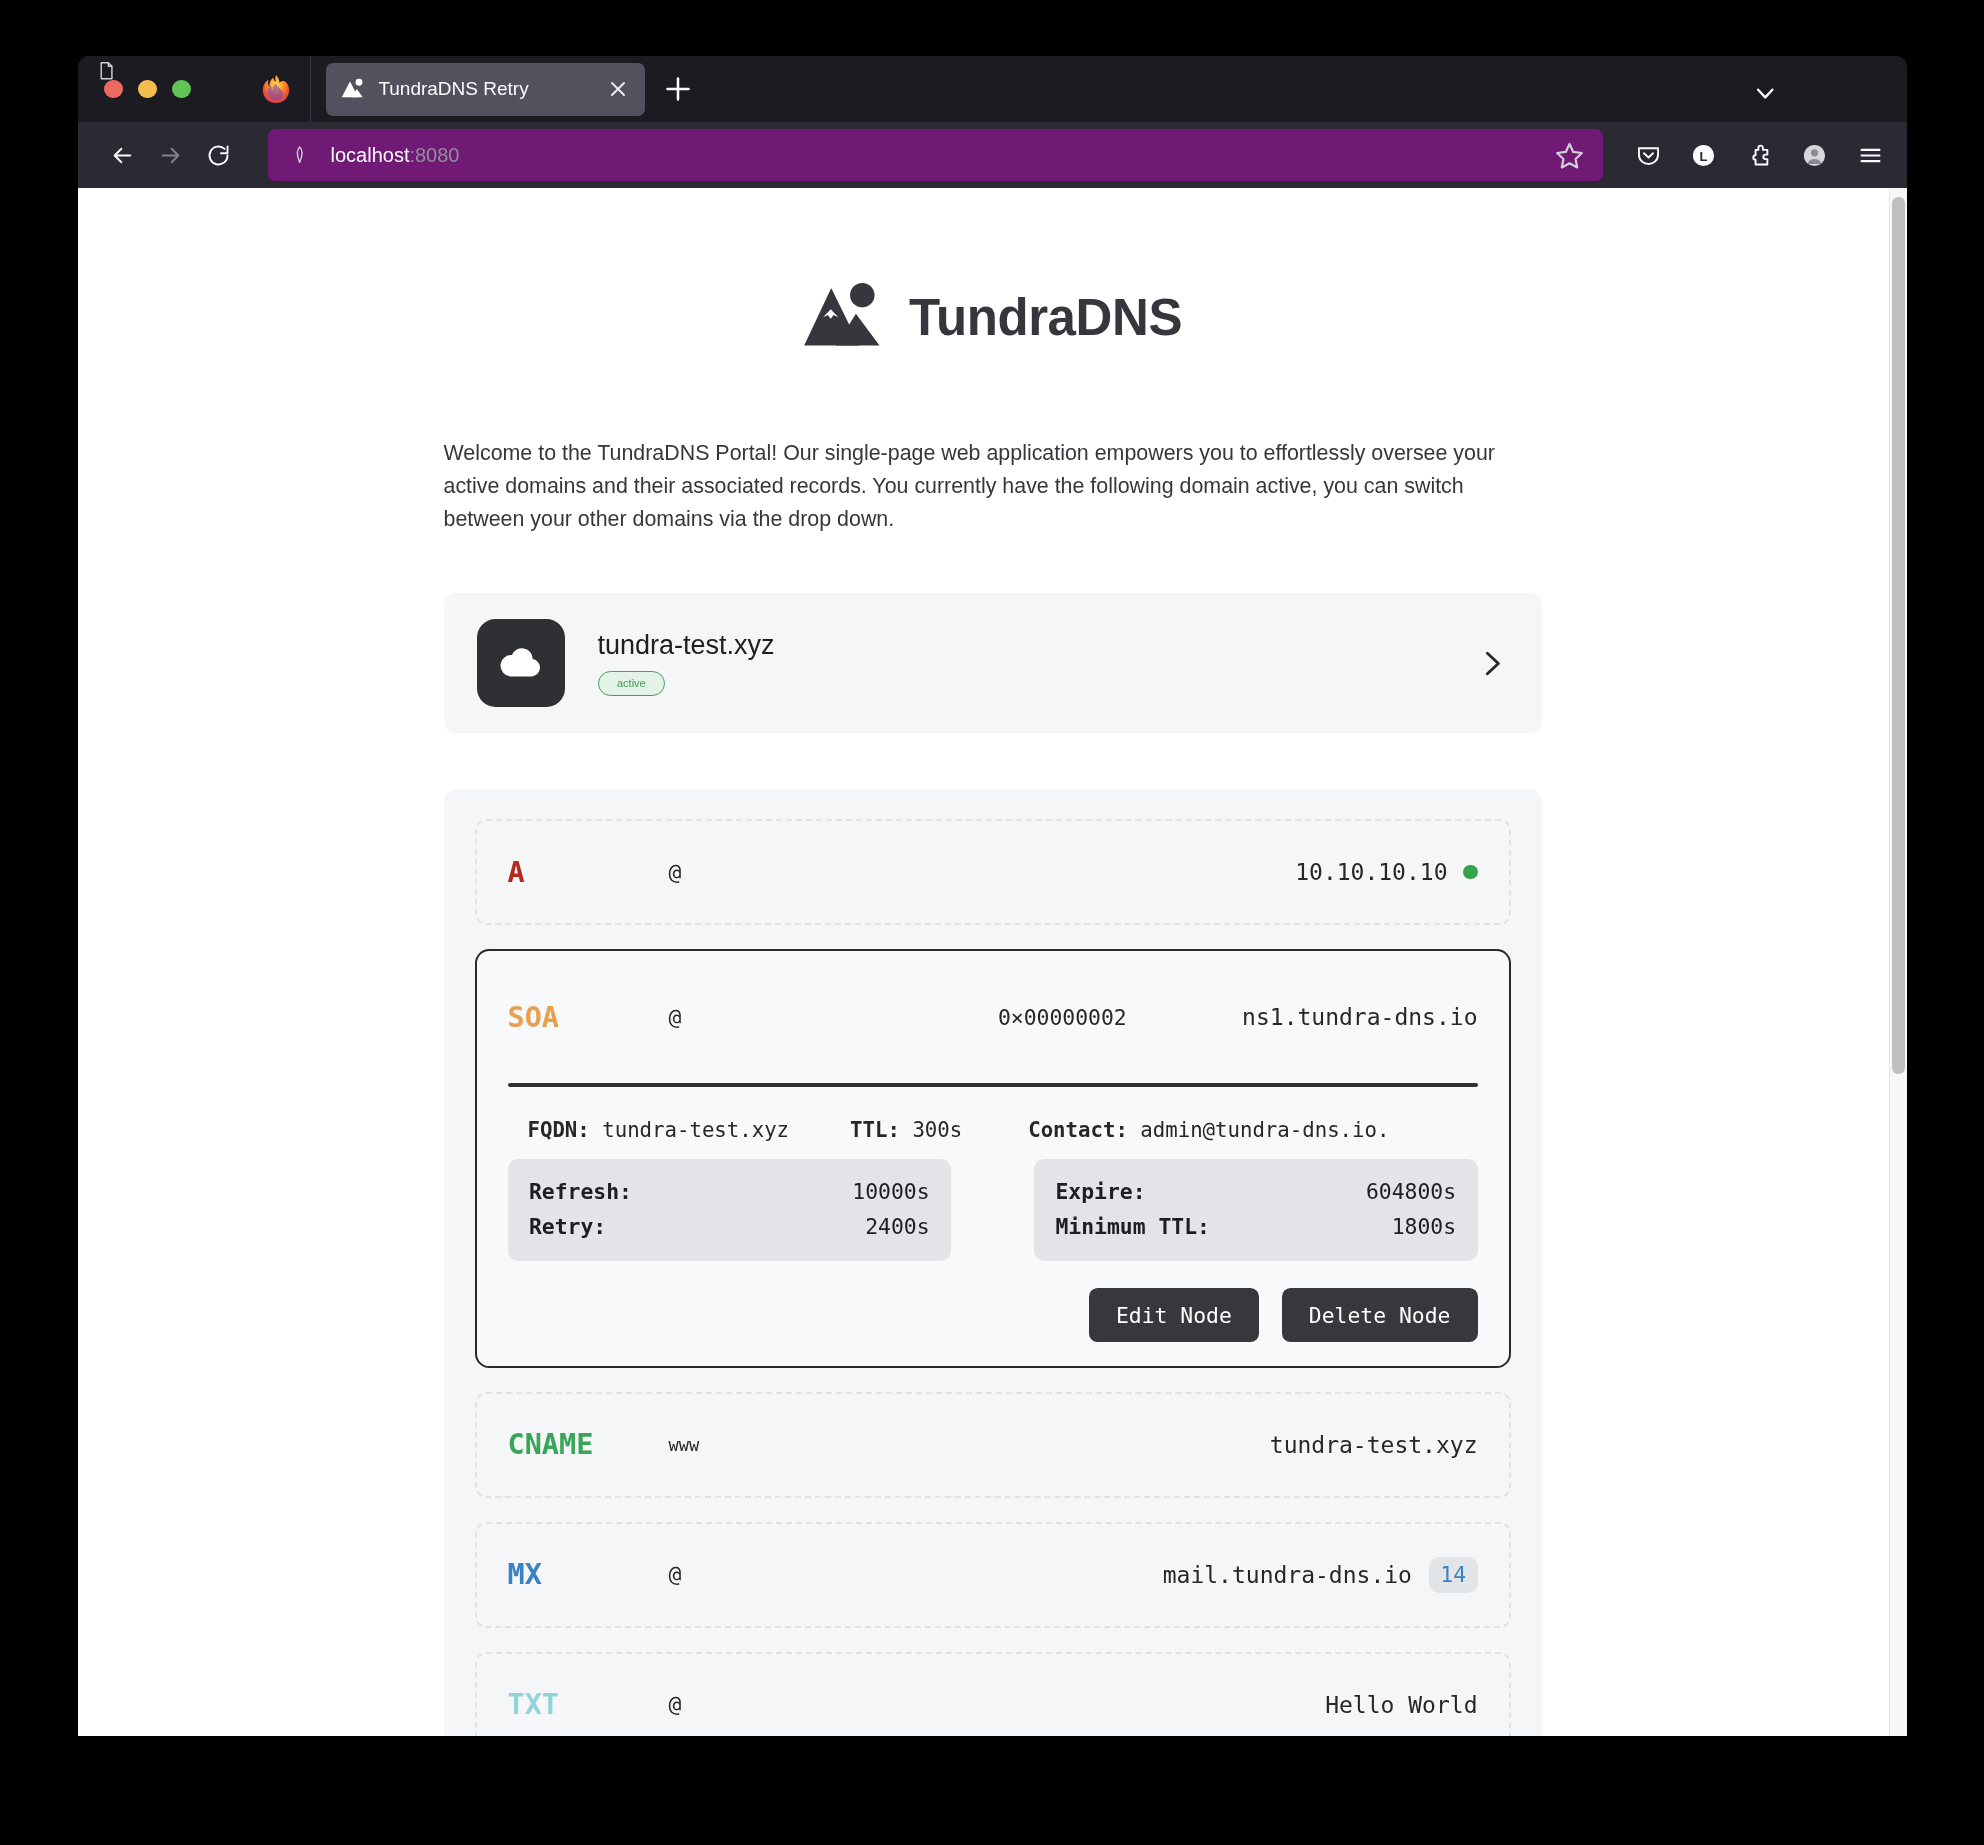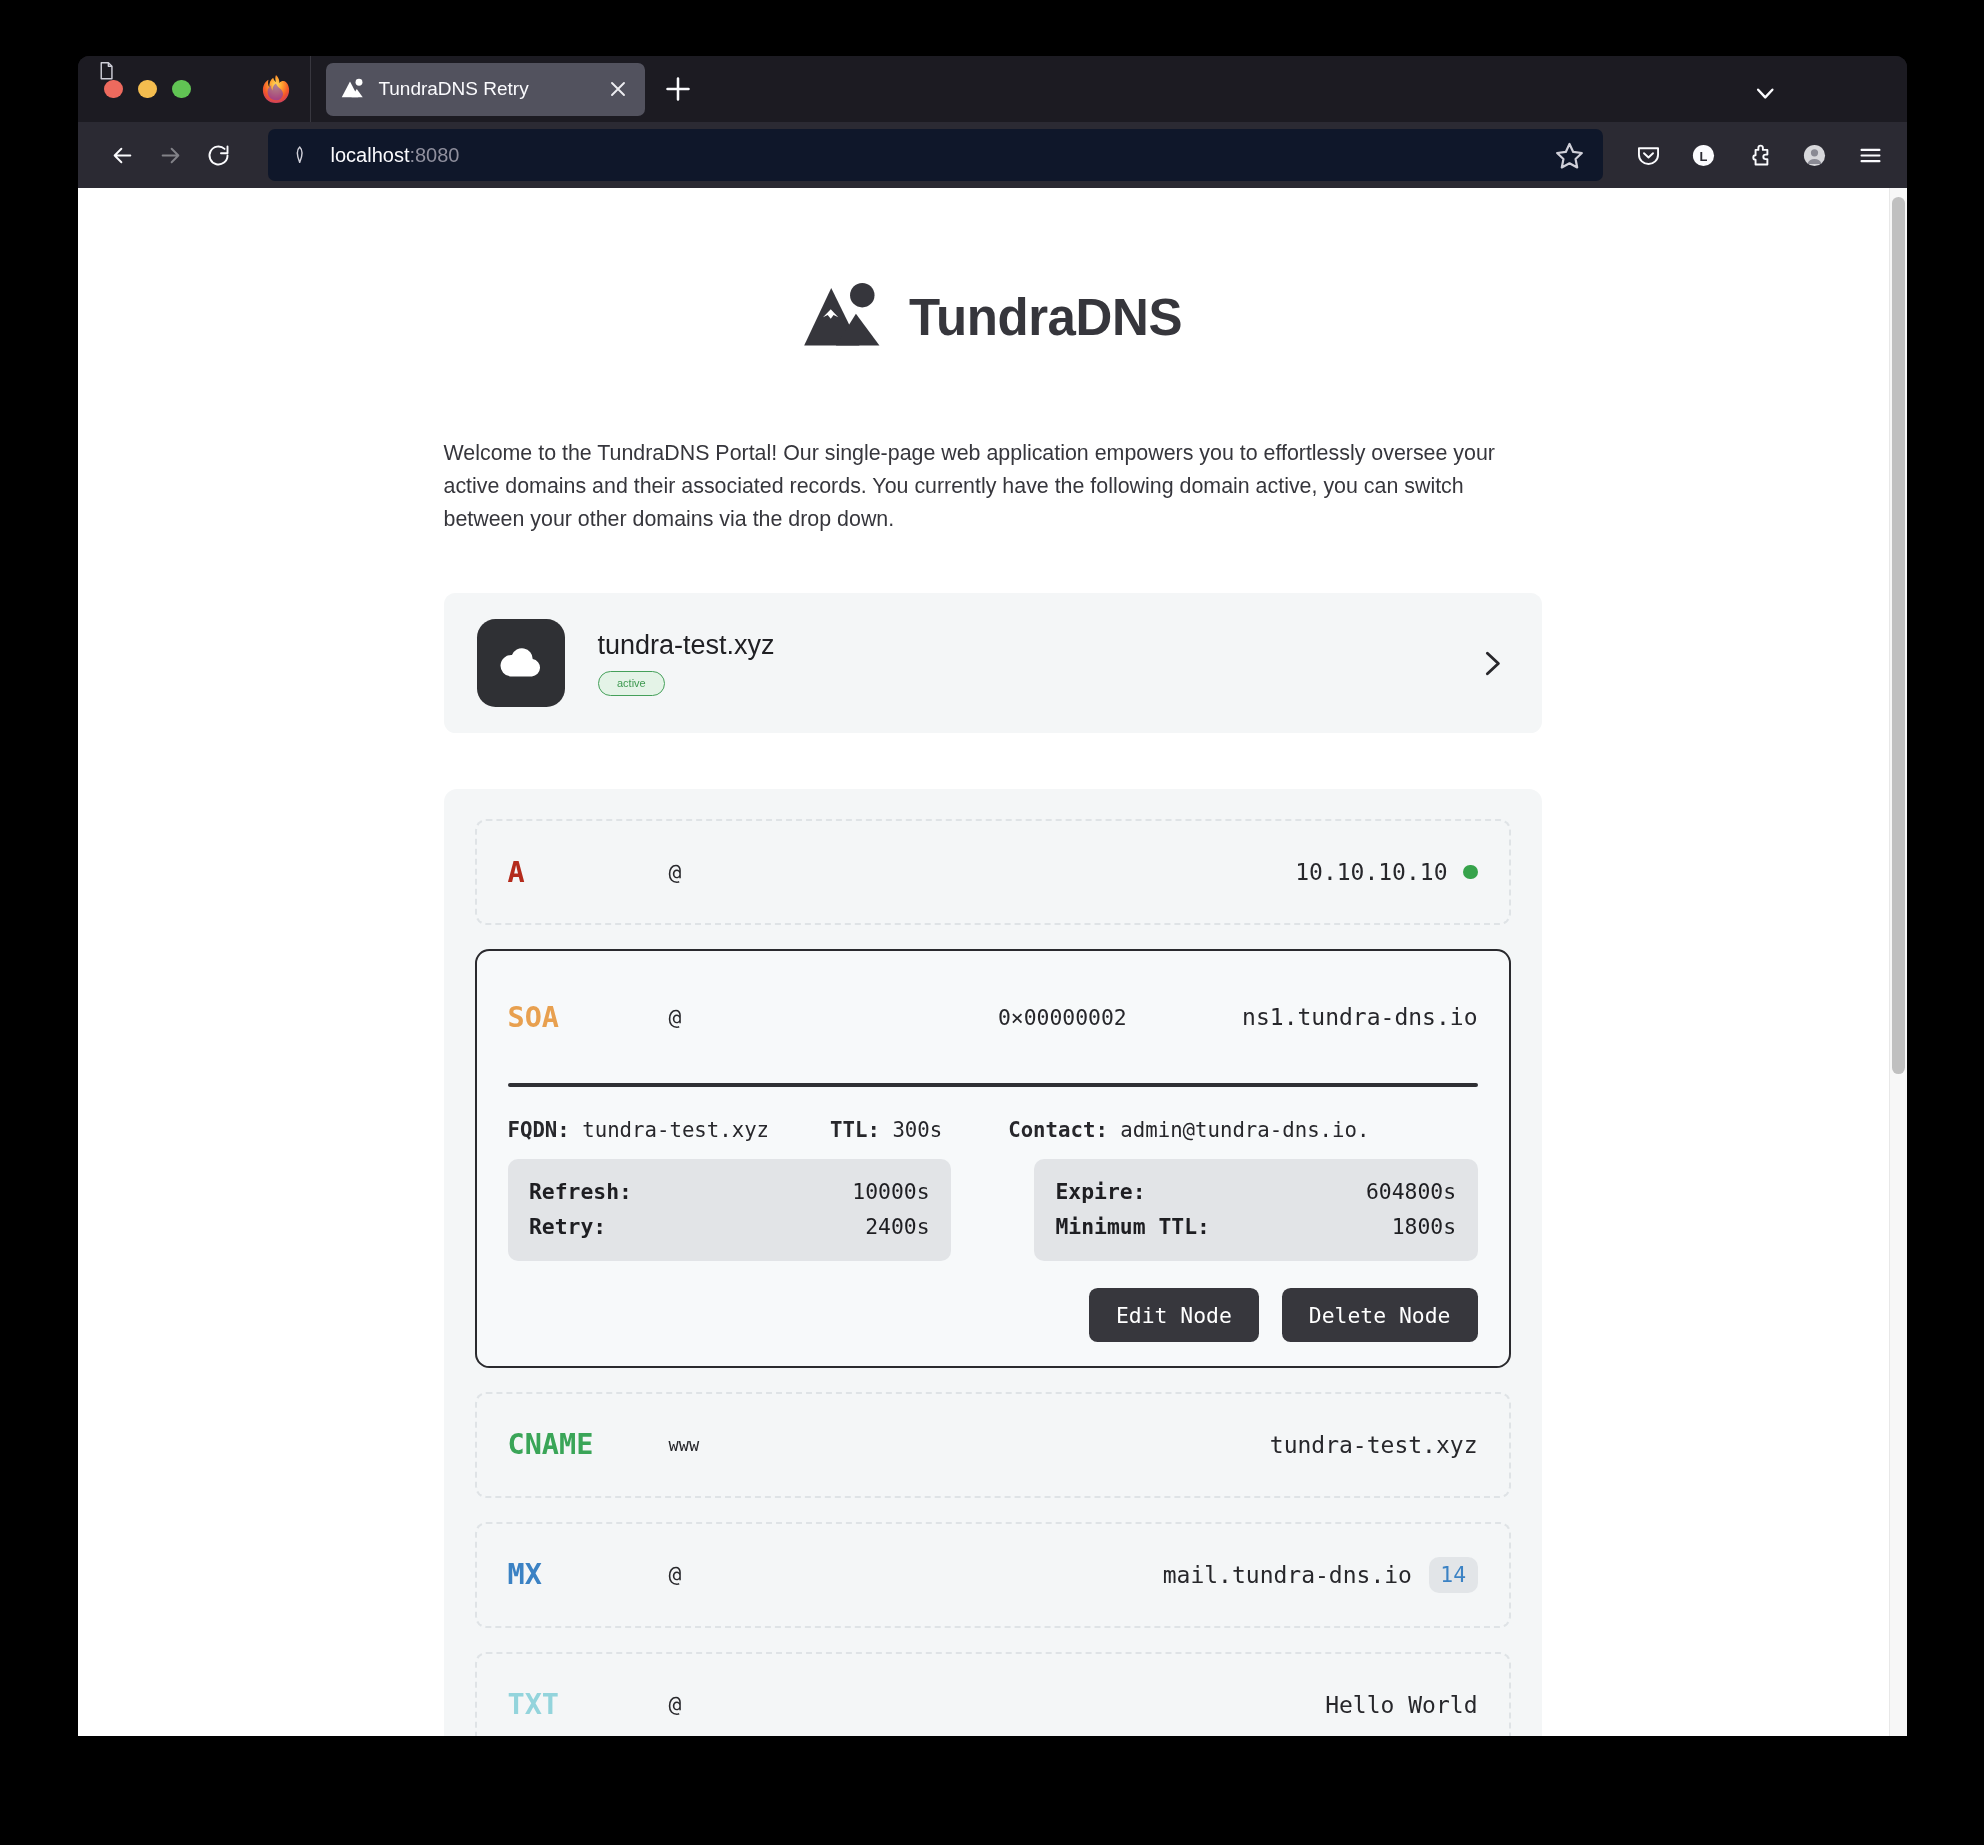--- a/index.html
+++ b/index.html
@@ -68,21 +68,21 @@
     display: flex; align-items: center; justify-content: center;
     border-radius: 5.7px;
   }
   .navbtn svg { width: 27px; height: 27px; }
   .navbtn.dim svg { opacity: .42; }
 
   .urlbar {
     flex: 1;
     margin: 0 21.4px 0 26px;
     height: 52px;
-    background: #0f172a;
+    background: #701a75;
     border-radius: 7.1px;
     display: flex; align-items: center;
     padding: 0 17px;
     gap: 0;
   }
   .urlicon { width: 28.5px; height: 28.5px; display:flex; align-items:center; justify-content:center;}
   .urlicon svg { width: 21.4px; height: 21.4px; }
   .urlicon.page { margin-left: 13px; }
   .urltext {
     margin-left: 17px;
@@ -203,20 +203,21 @@
   }
   .exp-head {
     height: 132px;
     display: flex; align-items: center;
   }
   .exp-rule { height: 3.6px; background: #2f3034; border-radius: 2.1px; margin: 0 0 15.7px; }
   .exp-line {
     display: flex; align-items: center;
     font-size: 20.7px; color: #27272b;
     padding: 15.7px 0 17px;
+    margin-left: 20px;
   }
   .exp-line .seg { white-space: nowrap; }
   .exp-line .seg .k { font-weight: 700; }
   .exp-line .sp1 { flex: 0 0 61px; }
   .exp-line .sp2 { flex: 0 0 66px; }
   .exp-grid {
     display: flex; gap: 83px;
   }
   .exp-box {
     flex: 1;

